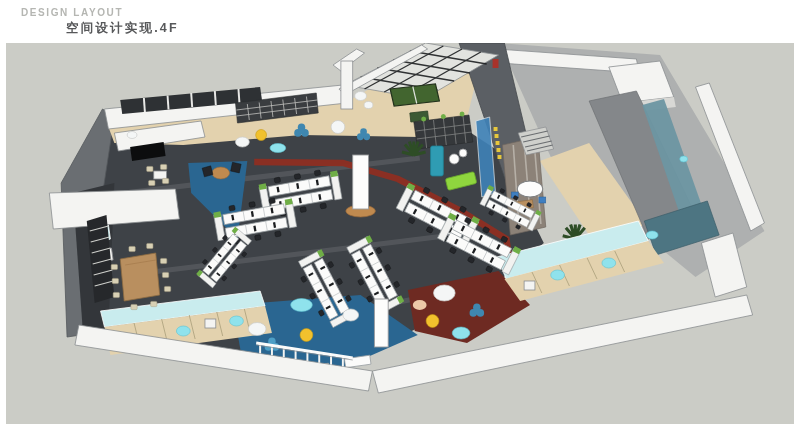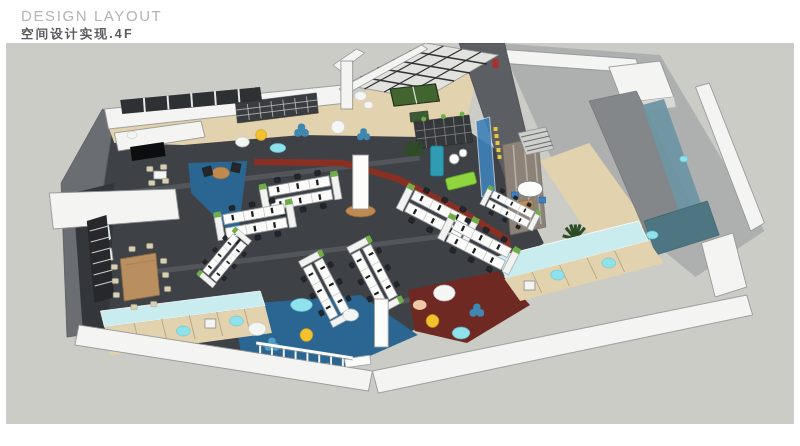--- a/index.html
+++ b/index.html
@@ -8,22 +8,22 @@
     --wall_dark:#5b5f64; --glass_cyan:#c9ecee; --glass_teal:#6d96a2; --teal_dark:#4d7582;
     --sofa_teal:#2f9cb3; --sofa_lime:#8fd63e; --pouf_yellow:#f2c12d; --pouf_cyan:#8fe2ec;
     --pouf_blue:#3f87b0; --pouf_white:#f4f6f6; --wood:#b98f5f; --pingpong_green:#42652f;
     --plant_green:#2e4d26; --planter_green:#6fae46; --desk_white:#fbfbfa; --chair_dark:#24262a;
     --marble:#8c8278; --line_gray:#8a8d90; --eyebrow_color:#b5b6b2; --title_color:#57585a;
   }
   html,body{margin:0;padding:0;}
   body{background:#fff;font-family:"Liberation Sans","DejaVu Sans",sans-serif;}
   .page{position:relative;width:800px;height:446px;background:#fff;overflow:hidden;}
   .hdr{position:absolute;left:21px;top:7px;}
-  .hdr .eyebrow{font-size:15px;letter-spacing:1.6px;color:var(--eyebrow_color);font-weight:400;}
-  .hdr .title{font-size:12.5px;letter-spacing:2.2px;color:var(--title_color);font-weight:bold;margin-top:2px;}
+  .hdr .eyebrow{font-size:10px;letter-spacing:1.6px;color:var(--eyebrow_color);font-weight:700;}
+  .hdr .title{font-size:12.5px;letter-spacing:2.2px;color:var(--title_color);font-weight:bold;margin-top:2px;margin-left:45px;}
   .canvas{position:absolute;left:6px;top:43px;width:788px;height:381px;background:var(--canvas);}
   svg{display:block;}
   .wwall{fill:var(--wall_white);stroke:var(--line_gray);stroke-width:0.8;}
   .carp{fill:var(--carpet_dark);}
   .tan{fill:var(--floor_tan);}
   .glass{fill:var(--glass_cyan);stroke:#ffffff;stroke-width:0.8;}
   .deskrow{fill:var(--desk_white);stroke:#9aa0a3;stroke-width:0.8;}
   .chair{fill:var(--chair_dark);stroke:#0e0f10;stroke-width:0.4;}
   .beige{fill:#d8d0b4;stroke:#a9a186;stroke-width:0.5;}
   .mono{fill:#1c1e20;}

